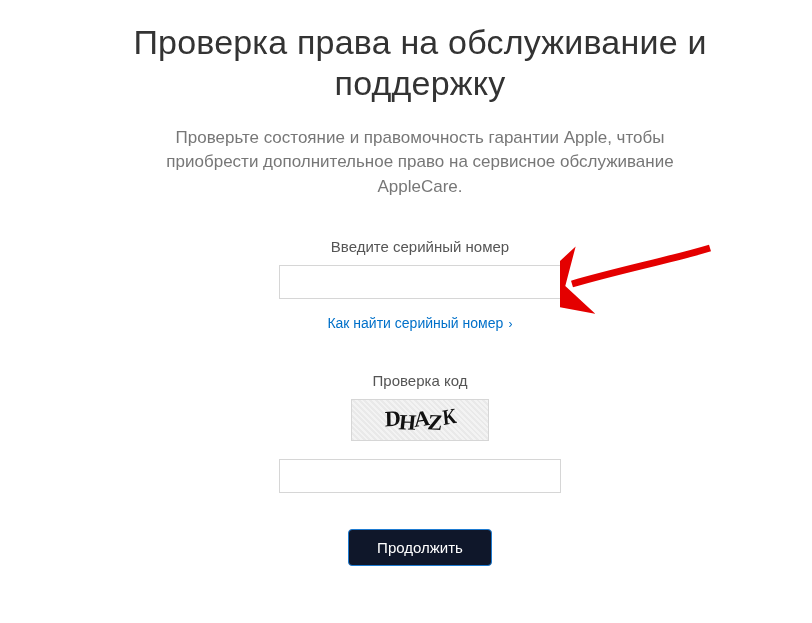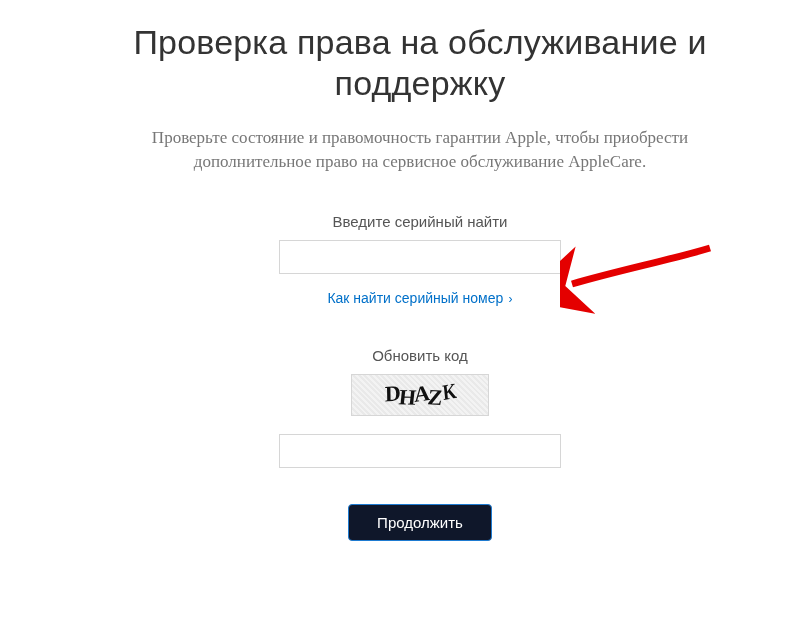--- a/index.html
+++ b/index.html
@@ -27,21 +27,20 @@
     margin: 0 auto 22px auto;
     letter-spacing: 0.2px;
   }
   .page-subtitle {
     font-size: 17px;
     font-weight: 300;
     color: #777;
     line-height: 1.45;
     max-width: 570px;
     margin: 0 auto 38px auto;
-    font-family: Liberation Serif, serif;
   }
   .form-block {
     margin: 0 auto;
   }
   .field-label {
     font-size: 15px;
     color: #555;
     font-weight: 300;
     margin-bottom: 10px;
   }
@@ -135,29 +134,29 @@
 </head>
 <body>
 
 <div class="container">
 
   <h1 class="page-title">Проверка права на обслуживание и поддержку</h1>
 
   <p class="page-subtitle">Проверьте состояние и правомочность гарантии Apple, чтобы приобрести дополнительное право на сервисное обслуживание AppleCare.</p>
 
   <div class="form-block">
-    <div class="field-label">Введите серийный найти</div>
+    <div class="field-label">Введите серийный номер</div>
     <input type="text" class="text-input" value="" style="">
     <a class="help-link">
       <span>Как найти серийный номер</span><span class="chev"> ›</span>
     </a>
   </div>
 
   <div class="form-block section-gap">
-    <div class="field-label">Обновить код</div>
+    <div class="field-label">Проверка код</div>
     <div class="captcha-img">
       <div class="captcha-text"><span>D</span><span>H</span><span>A</span><span>Z</span><span>K</span></div>
     </div>
     <div class="code-input-wrap">
       <input type="text" class="text-input" value="" style="">
     </div>
   </div>
 
   <button class="submit-btn">Продолжить</button>
 

